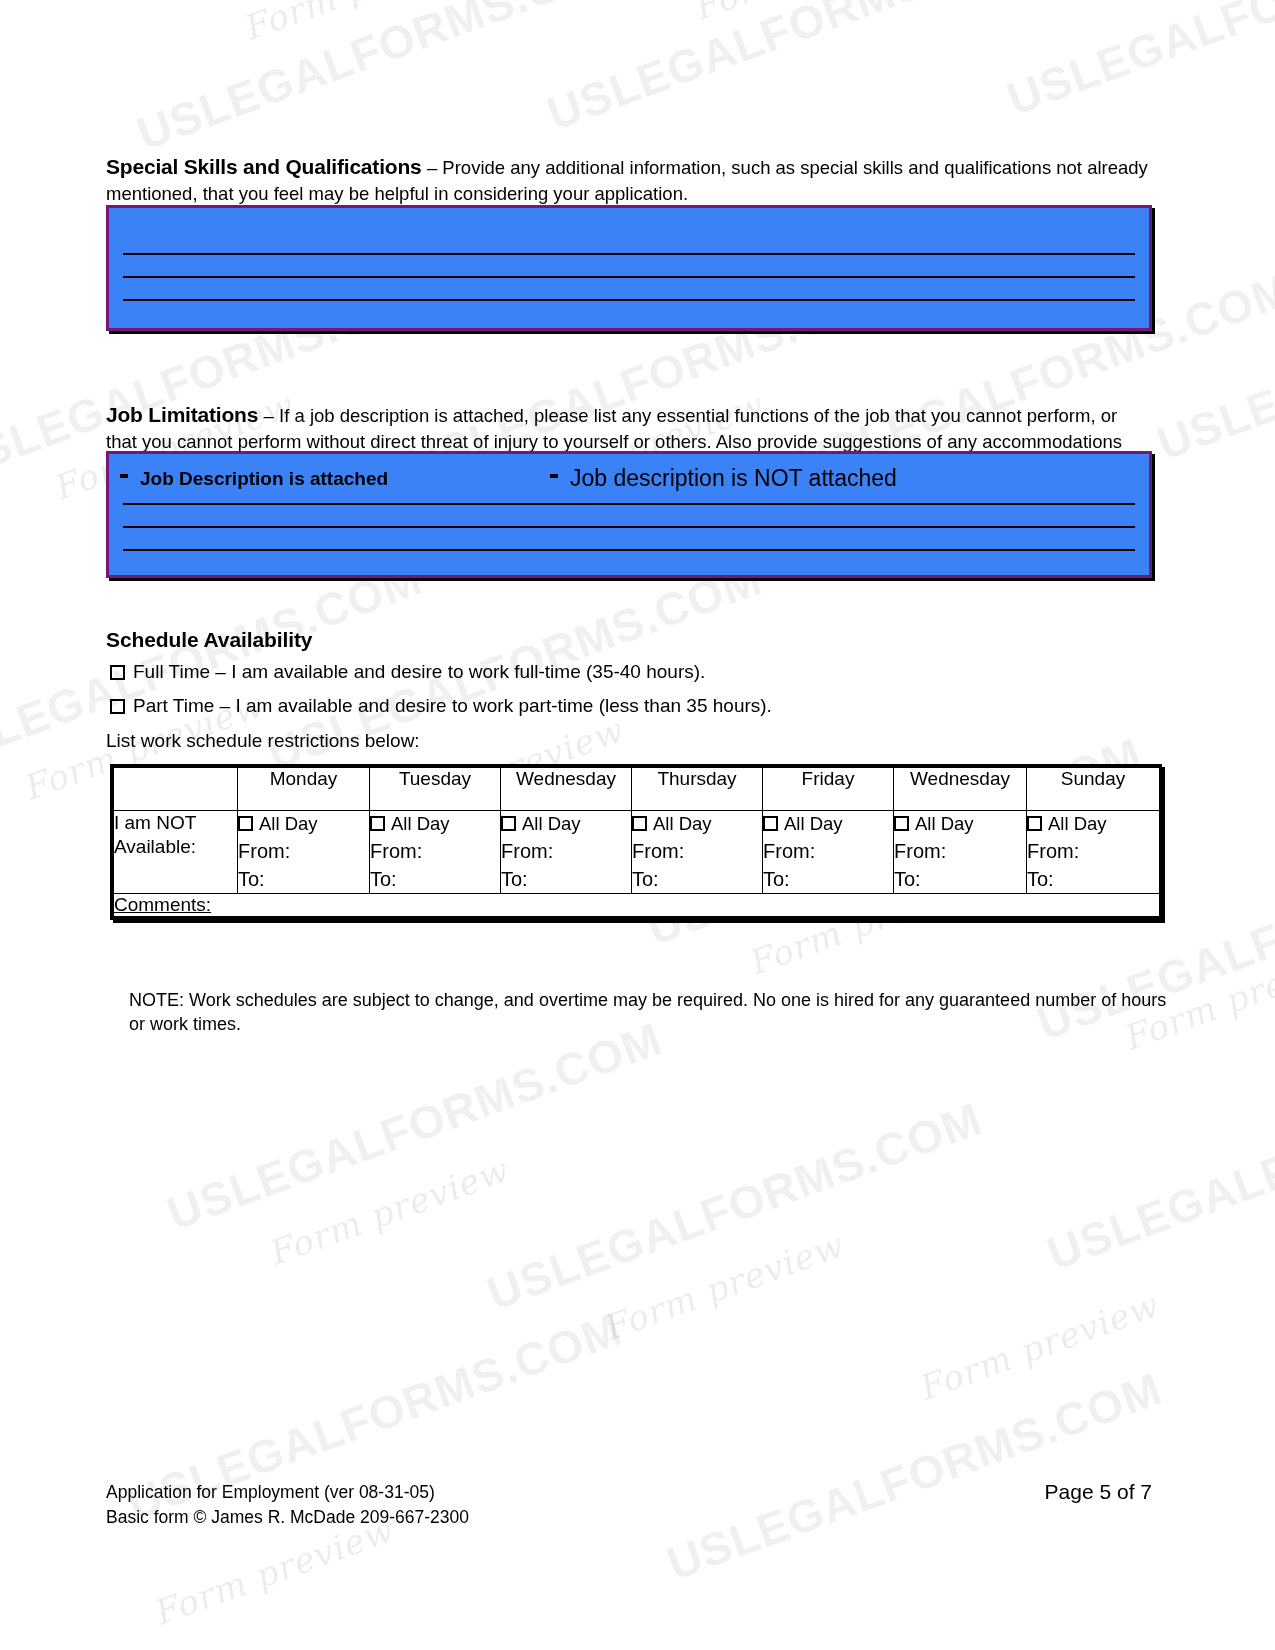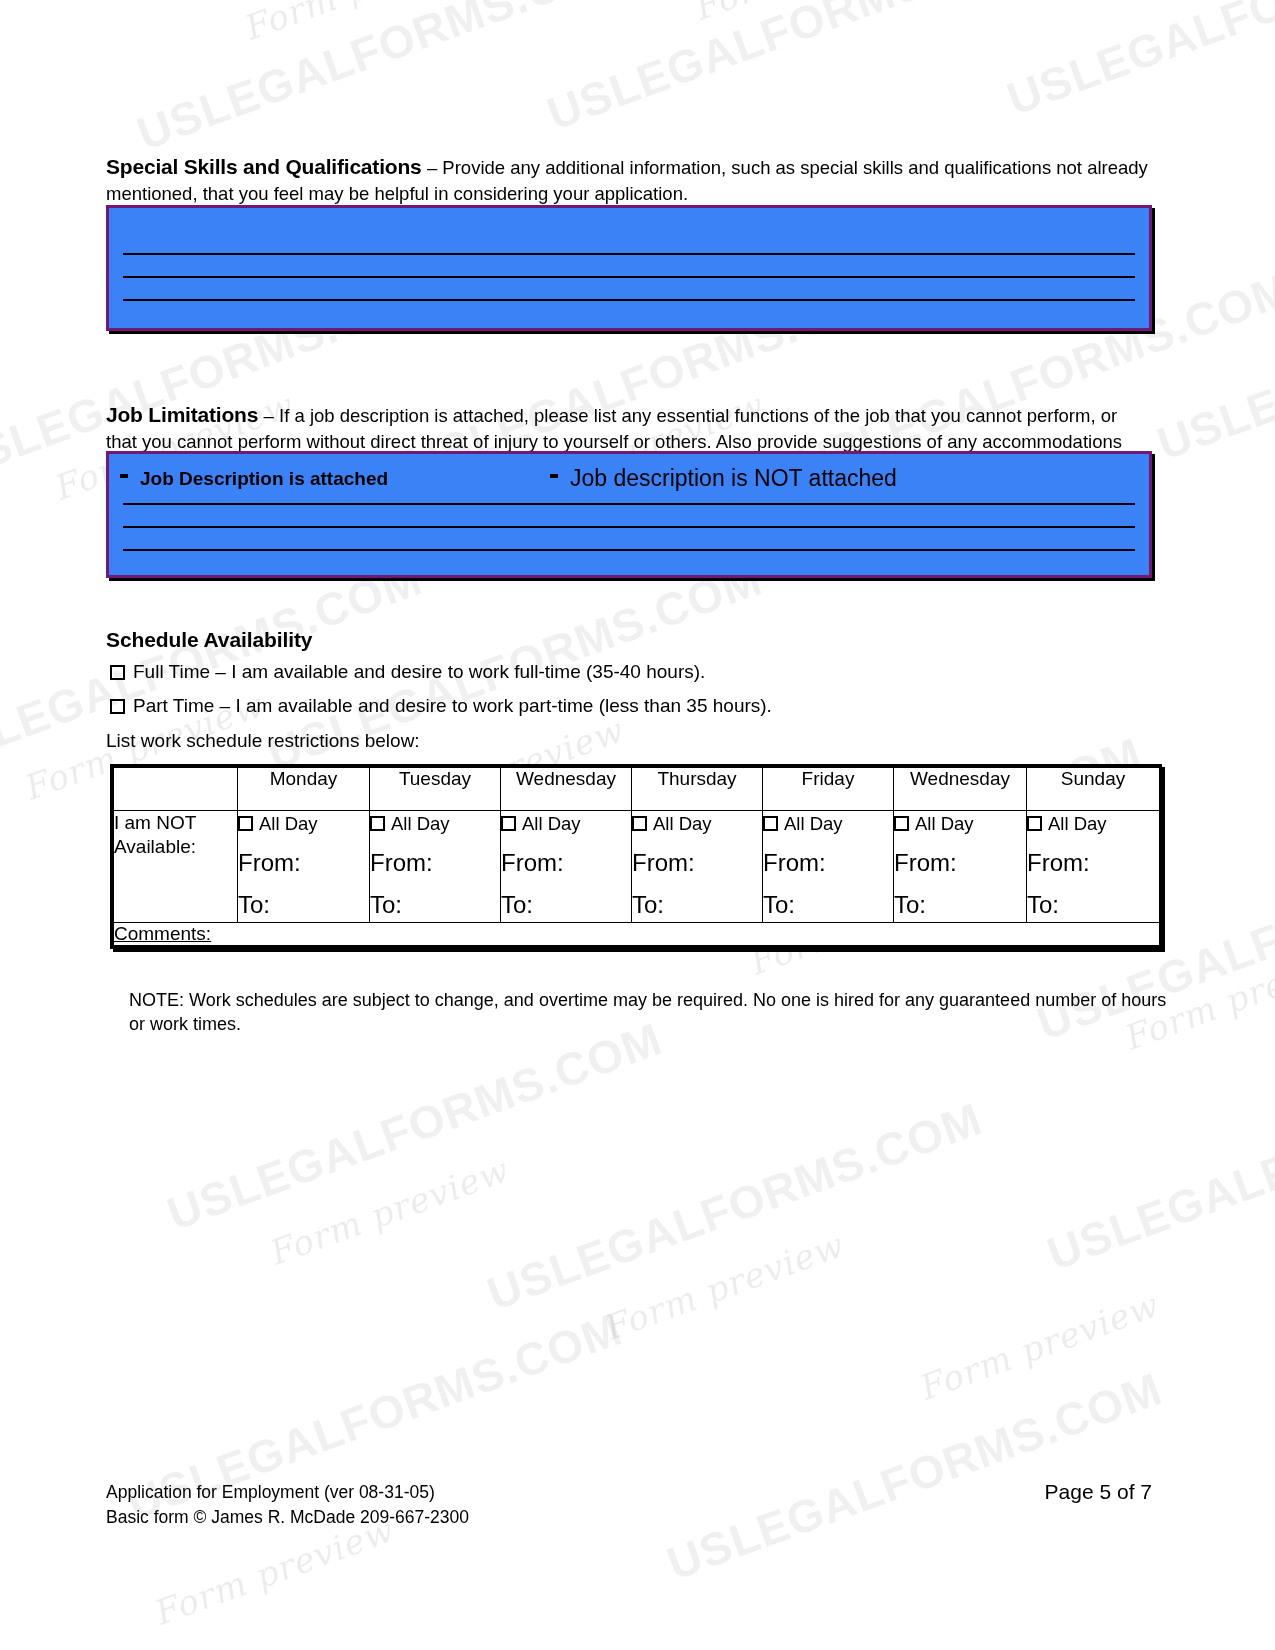--- a/index.html
+++ b/index.html
@@ -161,22 +161,22 @@
     padding: 6px 0 6px 9px;
     line-height: 1.4;
   }
   td.daycell .allday {
     display: flex;
     align-items: center;
     gap: 6px;
     font-size: 18.5px;
   }
   td.daycell .ft {
-    font-size: 24px;
-    margin-top: 9px;
+    font-size: 20px;
+    margin-top: 0;
   }
   td.comments {
     padding: 6px 0 34px 15px;
     font-size: 19px;
     text-decoration: underline;
   }
 
   .note {
     font-size: 18px;
     line-height: 1.35;

